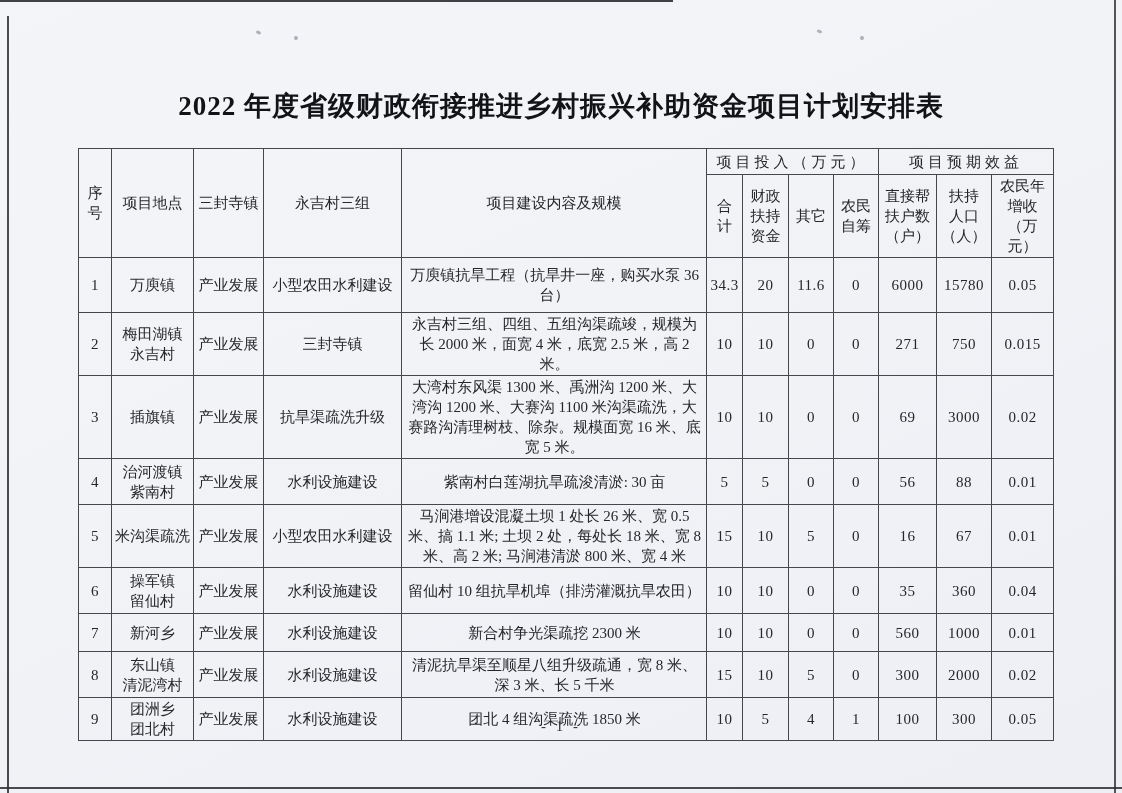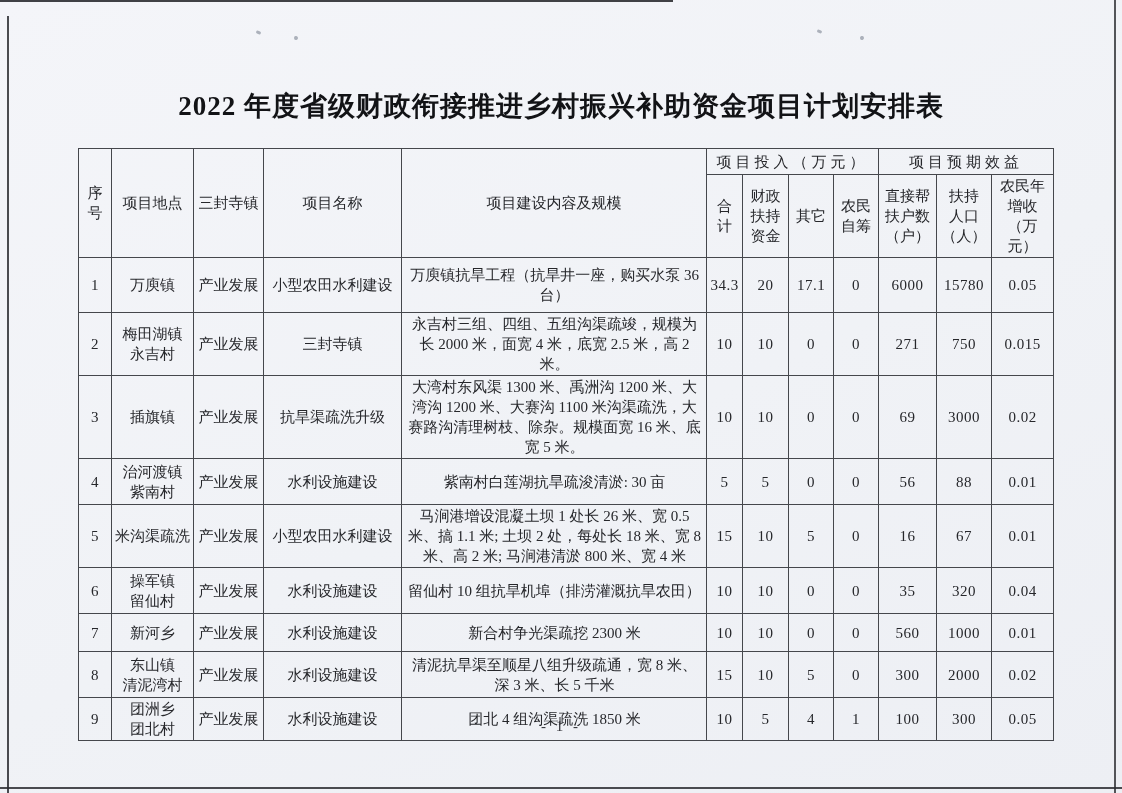--- a/index.html
+++ b/index.html
@@ -102,21 +102,21 @@
         <col style="width:45px">
       <col style="width:58px">
         <col style="width:55px">
         <col style="width:62px">
     </colgroup>
     <thead>
       <tr class="group-row">
         <th rowspan="2">序号</th>
         <th rowspan="2">项目地点</th>
         <th rowspan="2">三封寺镇</th>
-        <th rowspan="2">项目名称</th>
+        <th rowspan="2">永吉村三组</th>
         <th rowspan="2">项目建设内容及规模</th>
         <th colspan="4" class="group">项目投入（万元）</th>
         <th colspan="3" class="group">项目预期效益</th>
       </tr>
       <tr class="sub-row">
         <th>合计</th>
         <th>财政
 扶持
 资金</th>
         <th>其它</th>
@@ -135,21 +135,21 @@
     </thead>
     <tbody>
         <tr>
           <td class="num">1</td>
           <td>万庾镇</td>
           <td>产业发展</td>
           <td>小型农田水利建设</td>
           <td class="content">万庾镇抗旱工程（抗旱井一座，购买水泵 36 台）</td>
           <td class="num">34.3</td>
           <td class="num">20</td>
-          <td class="num">17.1</td>
+          <td class="num">11.6</td>
           <td class="num">0</td>
           <td class="num">6000</td>
           <td class="num">15780</td>
           <td class="num">0.05</td>
         </tr>
         <tr>
           <td class="num">2</td>
           <td>梅田湖镇
 永吉村</td>
           <td>产业发展</td>
@@ -211,21 +211,21 @@
           <td>操军镇
 留仙村</td>
           <td>产业发展</td>
           <td>水利设施建设</td>
           <td class="content">留仙村 10 组抗旱机埠（排涝灌溉抗旱农田）</td>
           <td class="num">10</td>
           <td class="num">10</td>
           <td class="num">0</td>
           <td class="num">0</td>
           <td class="num">35</td>
-          <td class="num">320</td>
+          <td class="num">360</td>
           <td class="num">0.04</td>
         </tr>
         <tr>
           <td class="num">7</td>
           <td>新河乡</td>
           <td>产业发展</td>
           <td>水利设施建设</td>
           <td class="content">新合村争光渠疏挖 2300 米</td>
           <td class="num">10</td>
           <td class="num">10</td>

